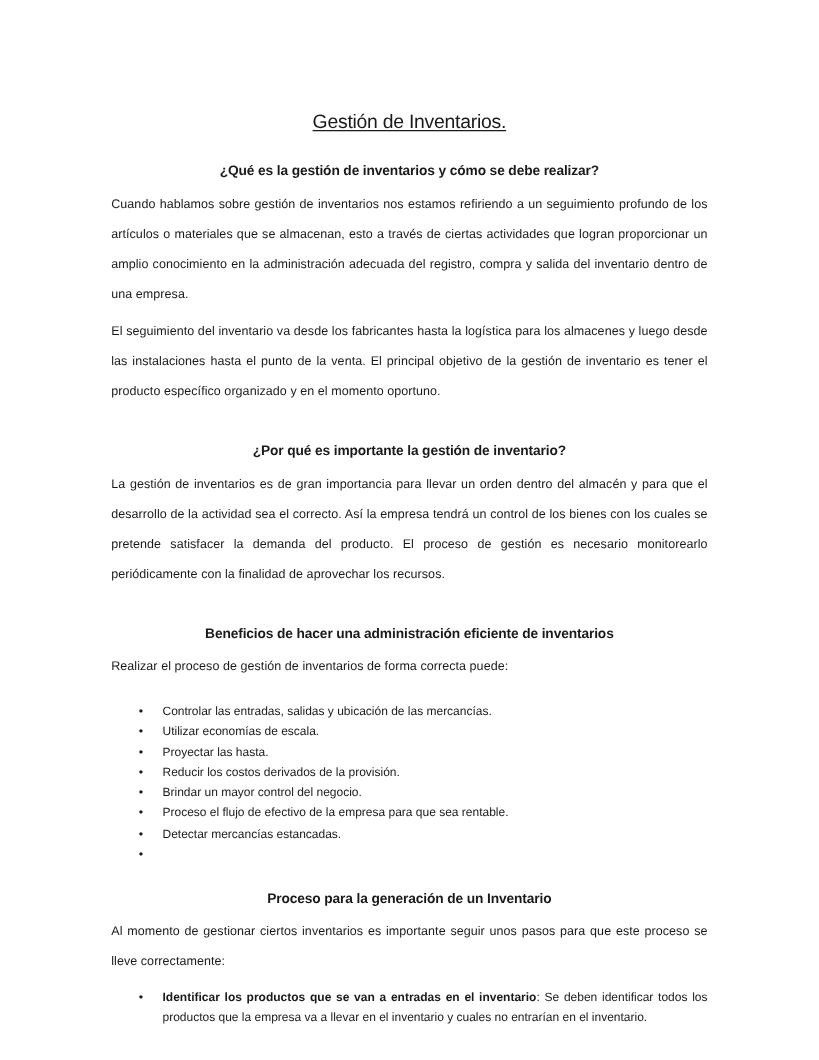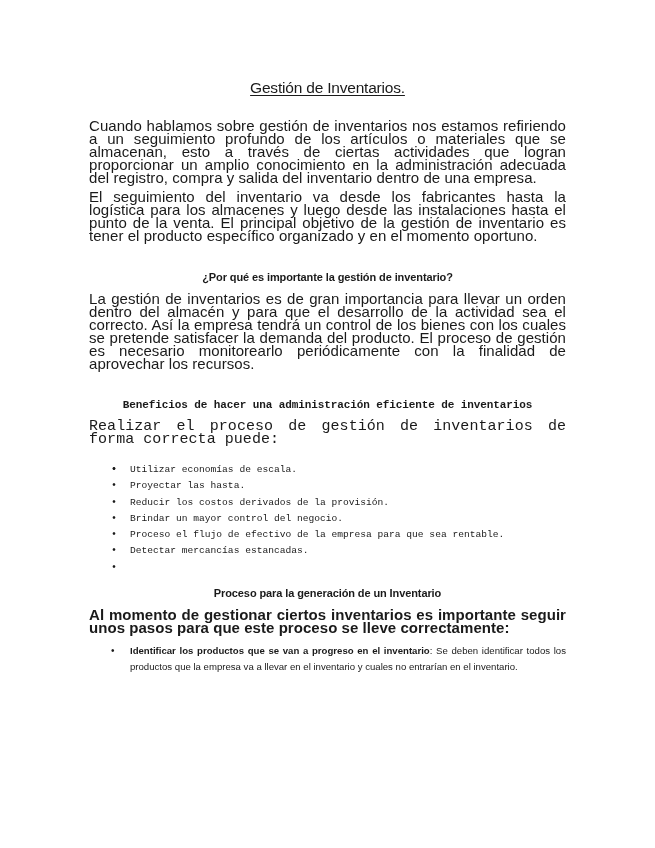--- a/index.html
+++ b/index.html
@@ -11,21 +11,21 @@
       width: 655px;
       height: 848px;
       position: relative;
       overflow: hidden;
       font-family: "Liberation Sans", sans-serif;
       color: #1a1a1a;
     }
     .page {
       position: absolute;
       left: 89px;
-      top: 78px;
+      top: 88px;
       width: 477px;
     }
     .title {
       text-align: center;
       font-size: 15.5px;
       font-weight: normal;
       text-decoration: underline;
       text-underline-offset: 2px;
       margin: 0 0 21px 0;
       line-height: 20px;
@@ -33,22 +33,22 @@
     }
     .heading {
       text-align: center;
       font-size: 11px;
       font-weight: bold;
       margin: 0;
       line-height: 16px;
       letter-spacing: -0.1px;
     }
     .para {
-      font-size: 15px;
-      line-height: 13px;
+      font-size: 10px;
+      line-height: 24px;
       margin: 0;
       text-align: justify;
       letter-spacing: 0.05px;
     }
     .list {
       list-style: none;
       margin: 0;
       padding: 0;
     }
     .list li {
@@ -67,45 +67,46 @@
     .bold { font-weight: bold; }
   </style>
 </head>
 <body>
 
 <div class="page">
 
   <h1 class="title">Gestión de Inventarios.</h1>
 
   <section>
+    <h2 class="heading" style="margin-bottom:7px;">¿Qué es la gestión de inventarios y cómo se debe realizar?</h2>
     <p class="para" style="margin-bottom:6px;">Cuando hablamos sobre gestión de inventarios nos estamos refiriendo a un seguimiento profundo de los artículos o materiales que se almacenan, esto a través de ciertas actividades que logran proporcionar un amplio conocimiento en la administración adecuada del registro, compra y salida del inventario dentro de una empresa.</p>
     <p class="para">El seguimiento del inventario va desde los fabricantes hasta la logística para los almacenes y luego desde las instalaciones hasta el punto de la venta.  El principal objetivo de la gestión de inventario es tener el producto específico organizado y en el momento oportuno.</p>
   </section>
 
   <section style="margin-top:27px;">
     <h2 class="heading" style="margin-bottom:7px;margin-top:19px;">¿Por qué es importante la gestión de inventario?</h2>
     <p class="para">La gestión de inventarios es de gran importancia para llevar un orden dentro del almacén y para que el desarrollo de la actividad sea el correcto. Así la empresa tendrá un control de los bienes con los cuales se pretende satisfacer la demanda del producto. El proceso de gestión es necesario monitorearlo periódicamente con la finalidad de aprovechar los recursos.</p>
   </section>
 
-  <section style="margin-top:27px;font-family:Liberation Mono, monospace;">
+  <section style="margin-top:27px;">
     <h2 class="heading" style="margin-bottom:7px;">Beneficios de hacer una administración eficiente de inventarios</h2>
     <p class="para" style="margin-bottom:16px;">Realizar el proceso de gestión de inventarios de forma correcta puede:</p>
     <ul class="list">
-      <li><span class="bullet">•</span></li>
+      <li><span class="bullet">•</span><span>Controlar las entradas, salidas y ubicación de las mercancías.</span></li>
       <li><span class="bullet">•</span><span>Utilizar economías de escala.</span></li>
       <li><span class="bullet">•</span><span>Proyectar las hasta.</span></li>
       <li><span class="bullet">•</span><span>Reducir los costos derivados de la provisión.</span></li>
       <li><span class="bullet">•</span><span>Brindar un mayor control del negocio.</span></li>
       <li><span class="bullet">•</span><span>Proceso el flujo de efectivo de la empresa para que sea rentable.</span></li>
       <li><span class="bullet">•</span><span>Detectar mercancías estancadas.</span></li>
       <li><span class="bullet">•</span></li>
     </ul>
   </section>
 
-  <section style="margin-top:25px;">
+  <section style="margin-top:35px;">
     <h2 class="heading" style="margin-bottom:7px;">Proceso para la generación de un Inventario</h2>
-    <p class="para" style="margin-bottom:9px;font-weight:bold;">Al momento de gestionar ciertos inventarios es importante seguir unos pasos para que este proceso se lleve correctamente:</p>
+    <p class="para" style="margin-bottom:9px;">Al momento de gestionar ciertos inventarios es importante seguir unos pasos para que este proceso se lleve correctamente:</p>
     <ul class="list">
-      <li><span class="bullet">•</span><span class="bold">Identificar los productos que se van a progreso en el inventario</span><span>:</span><span> Se deben identificar todos los productos que la empresa va a llevar en el inventario y cuales no entrarían en el inventario.</span></li>
+      <li><span class="bullet">•</span><span class="bold">Identificar los productos que se van a entradas en el inventario</span><span>:</span><span> Se deben identificar todos los productos que la empresa va a llevar en el inventario y cuales no entrarían en el inventario.</span></li>
     </ul>
   </section>
 
 </div>
 
 </body></html>

